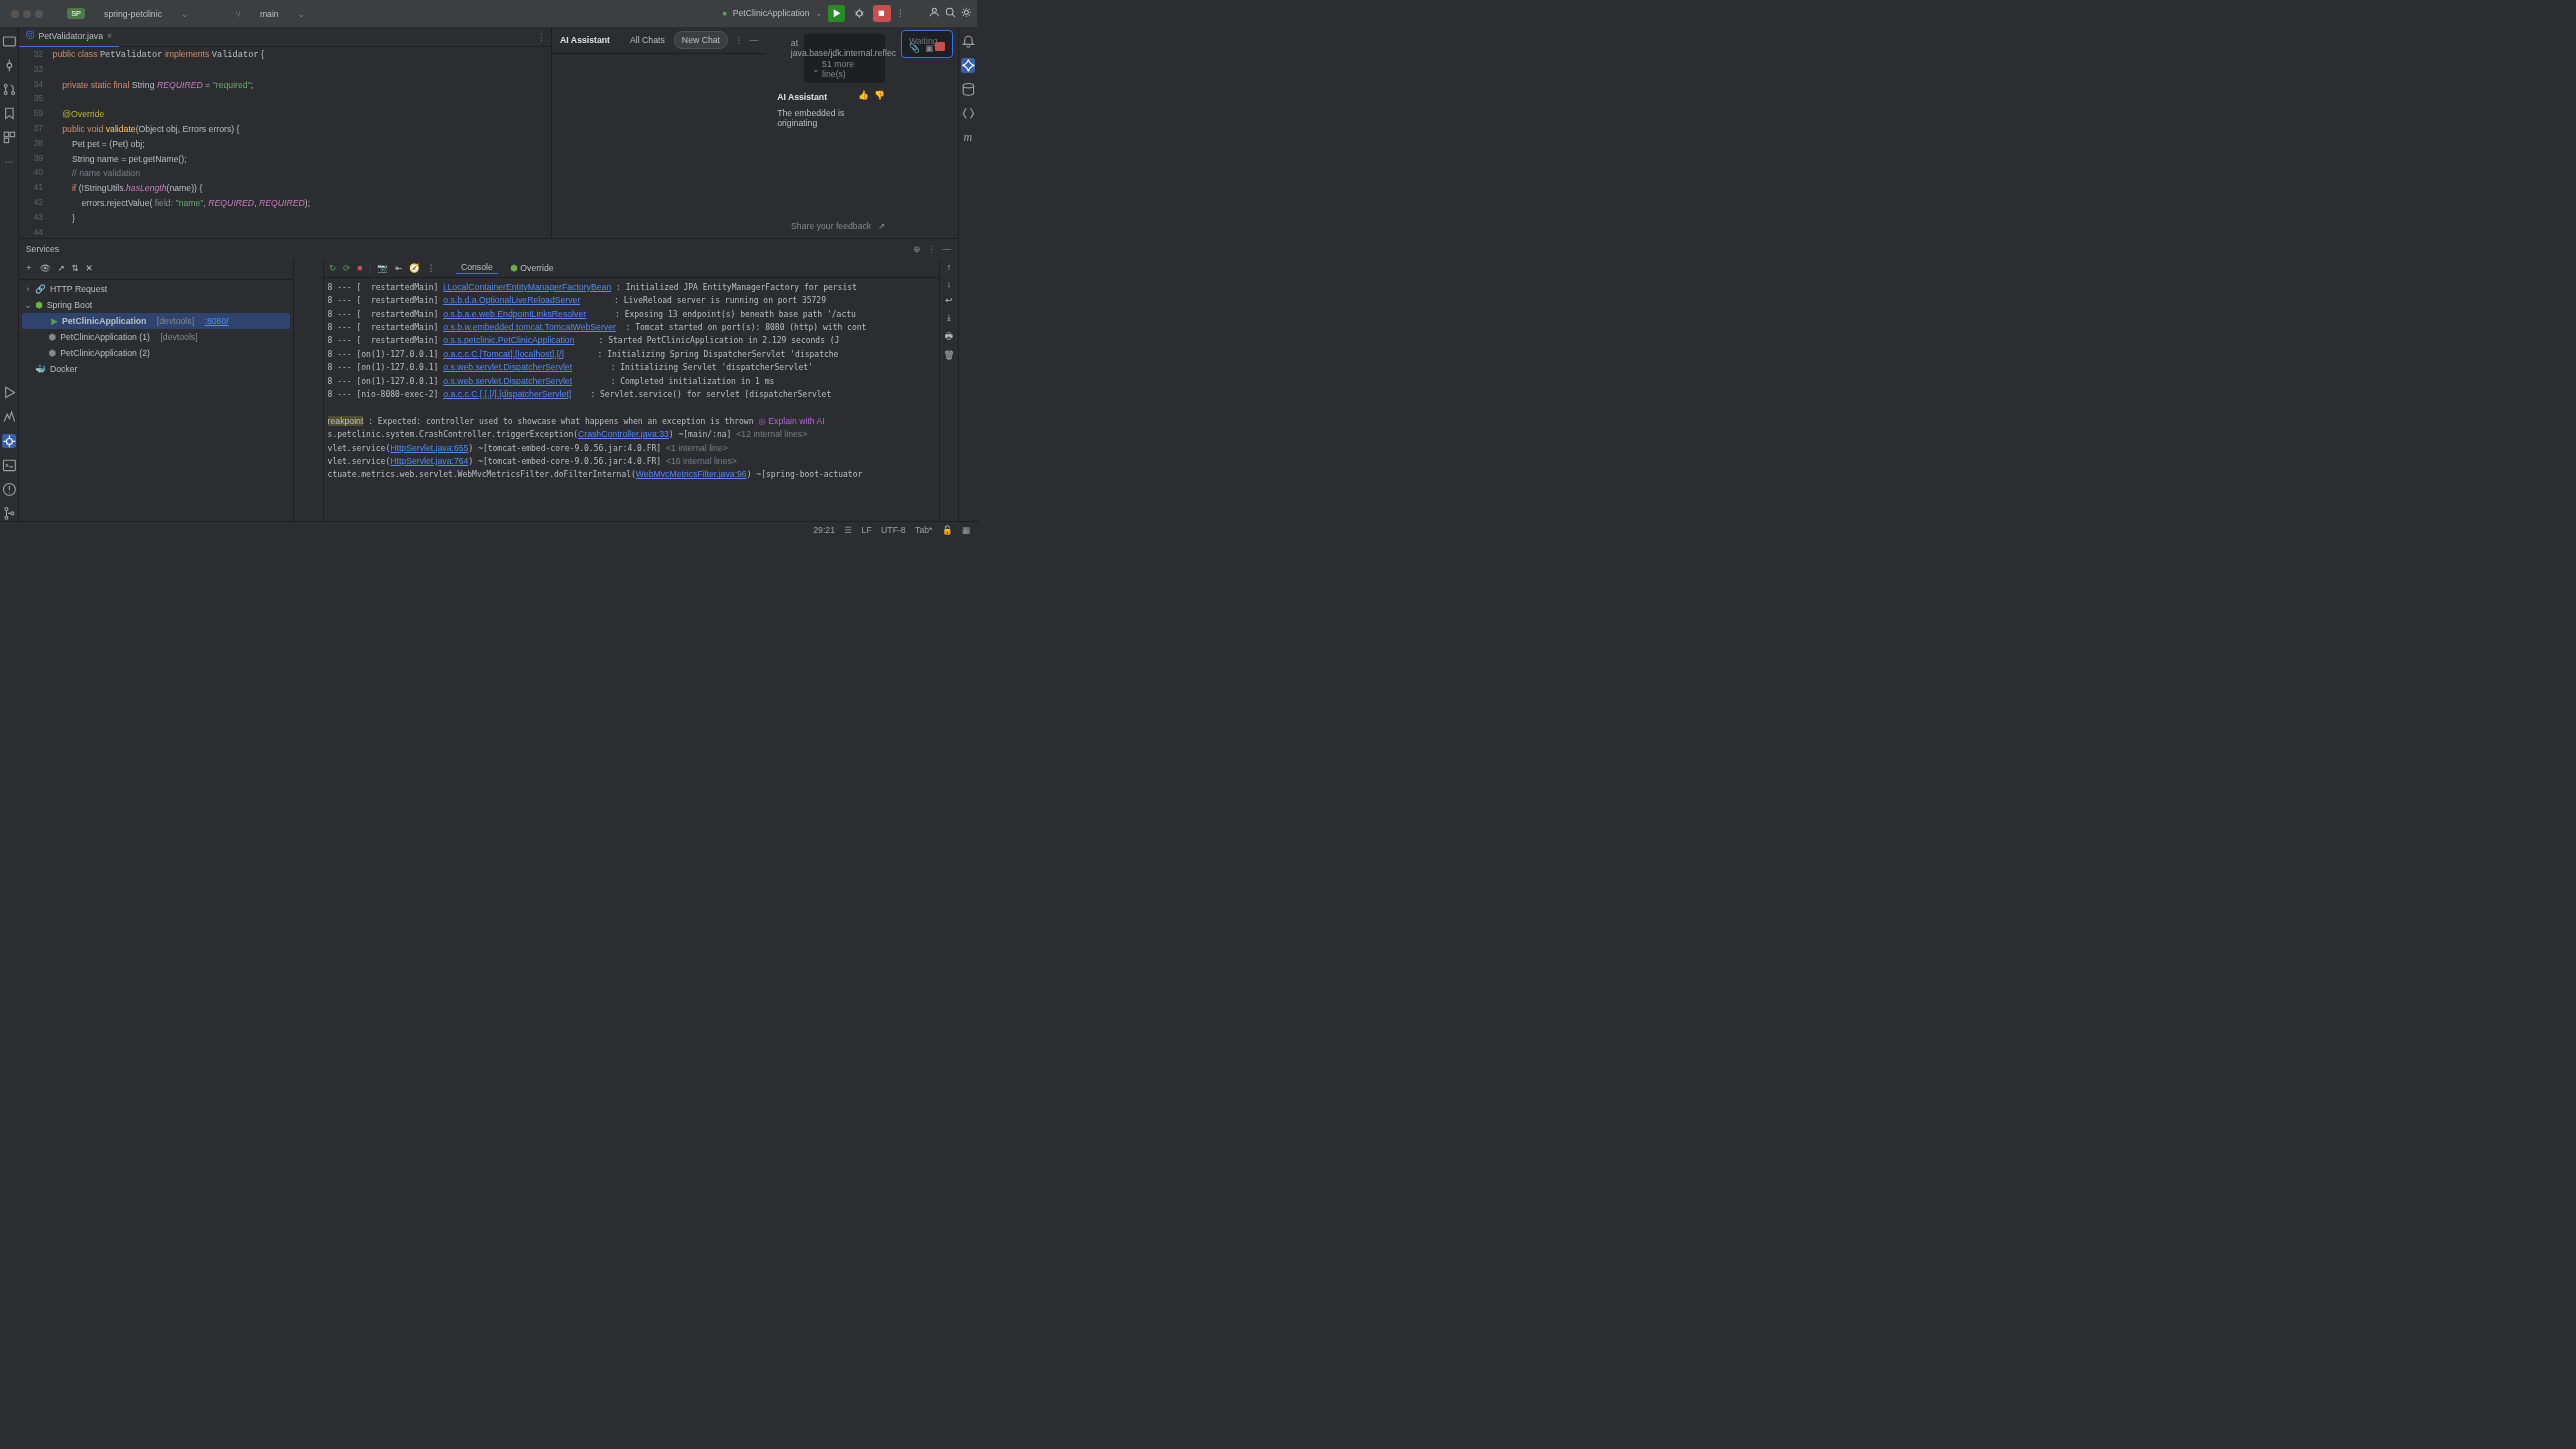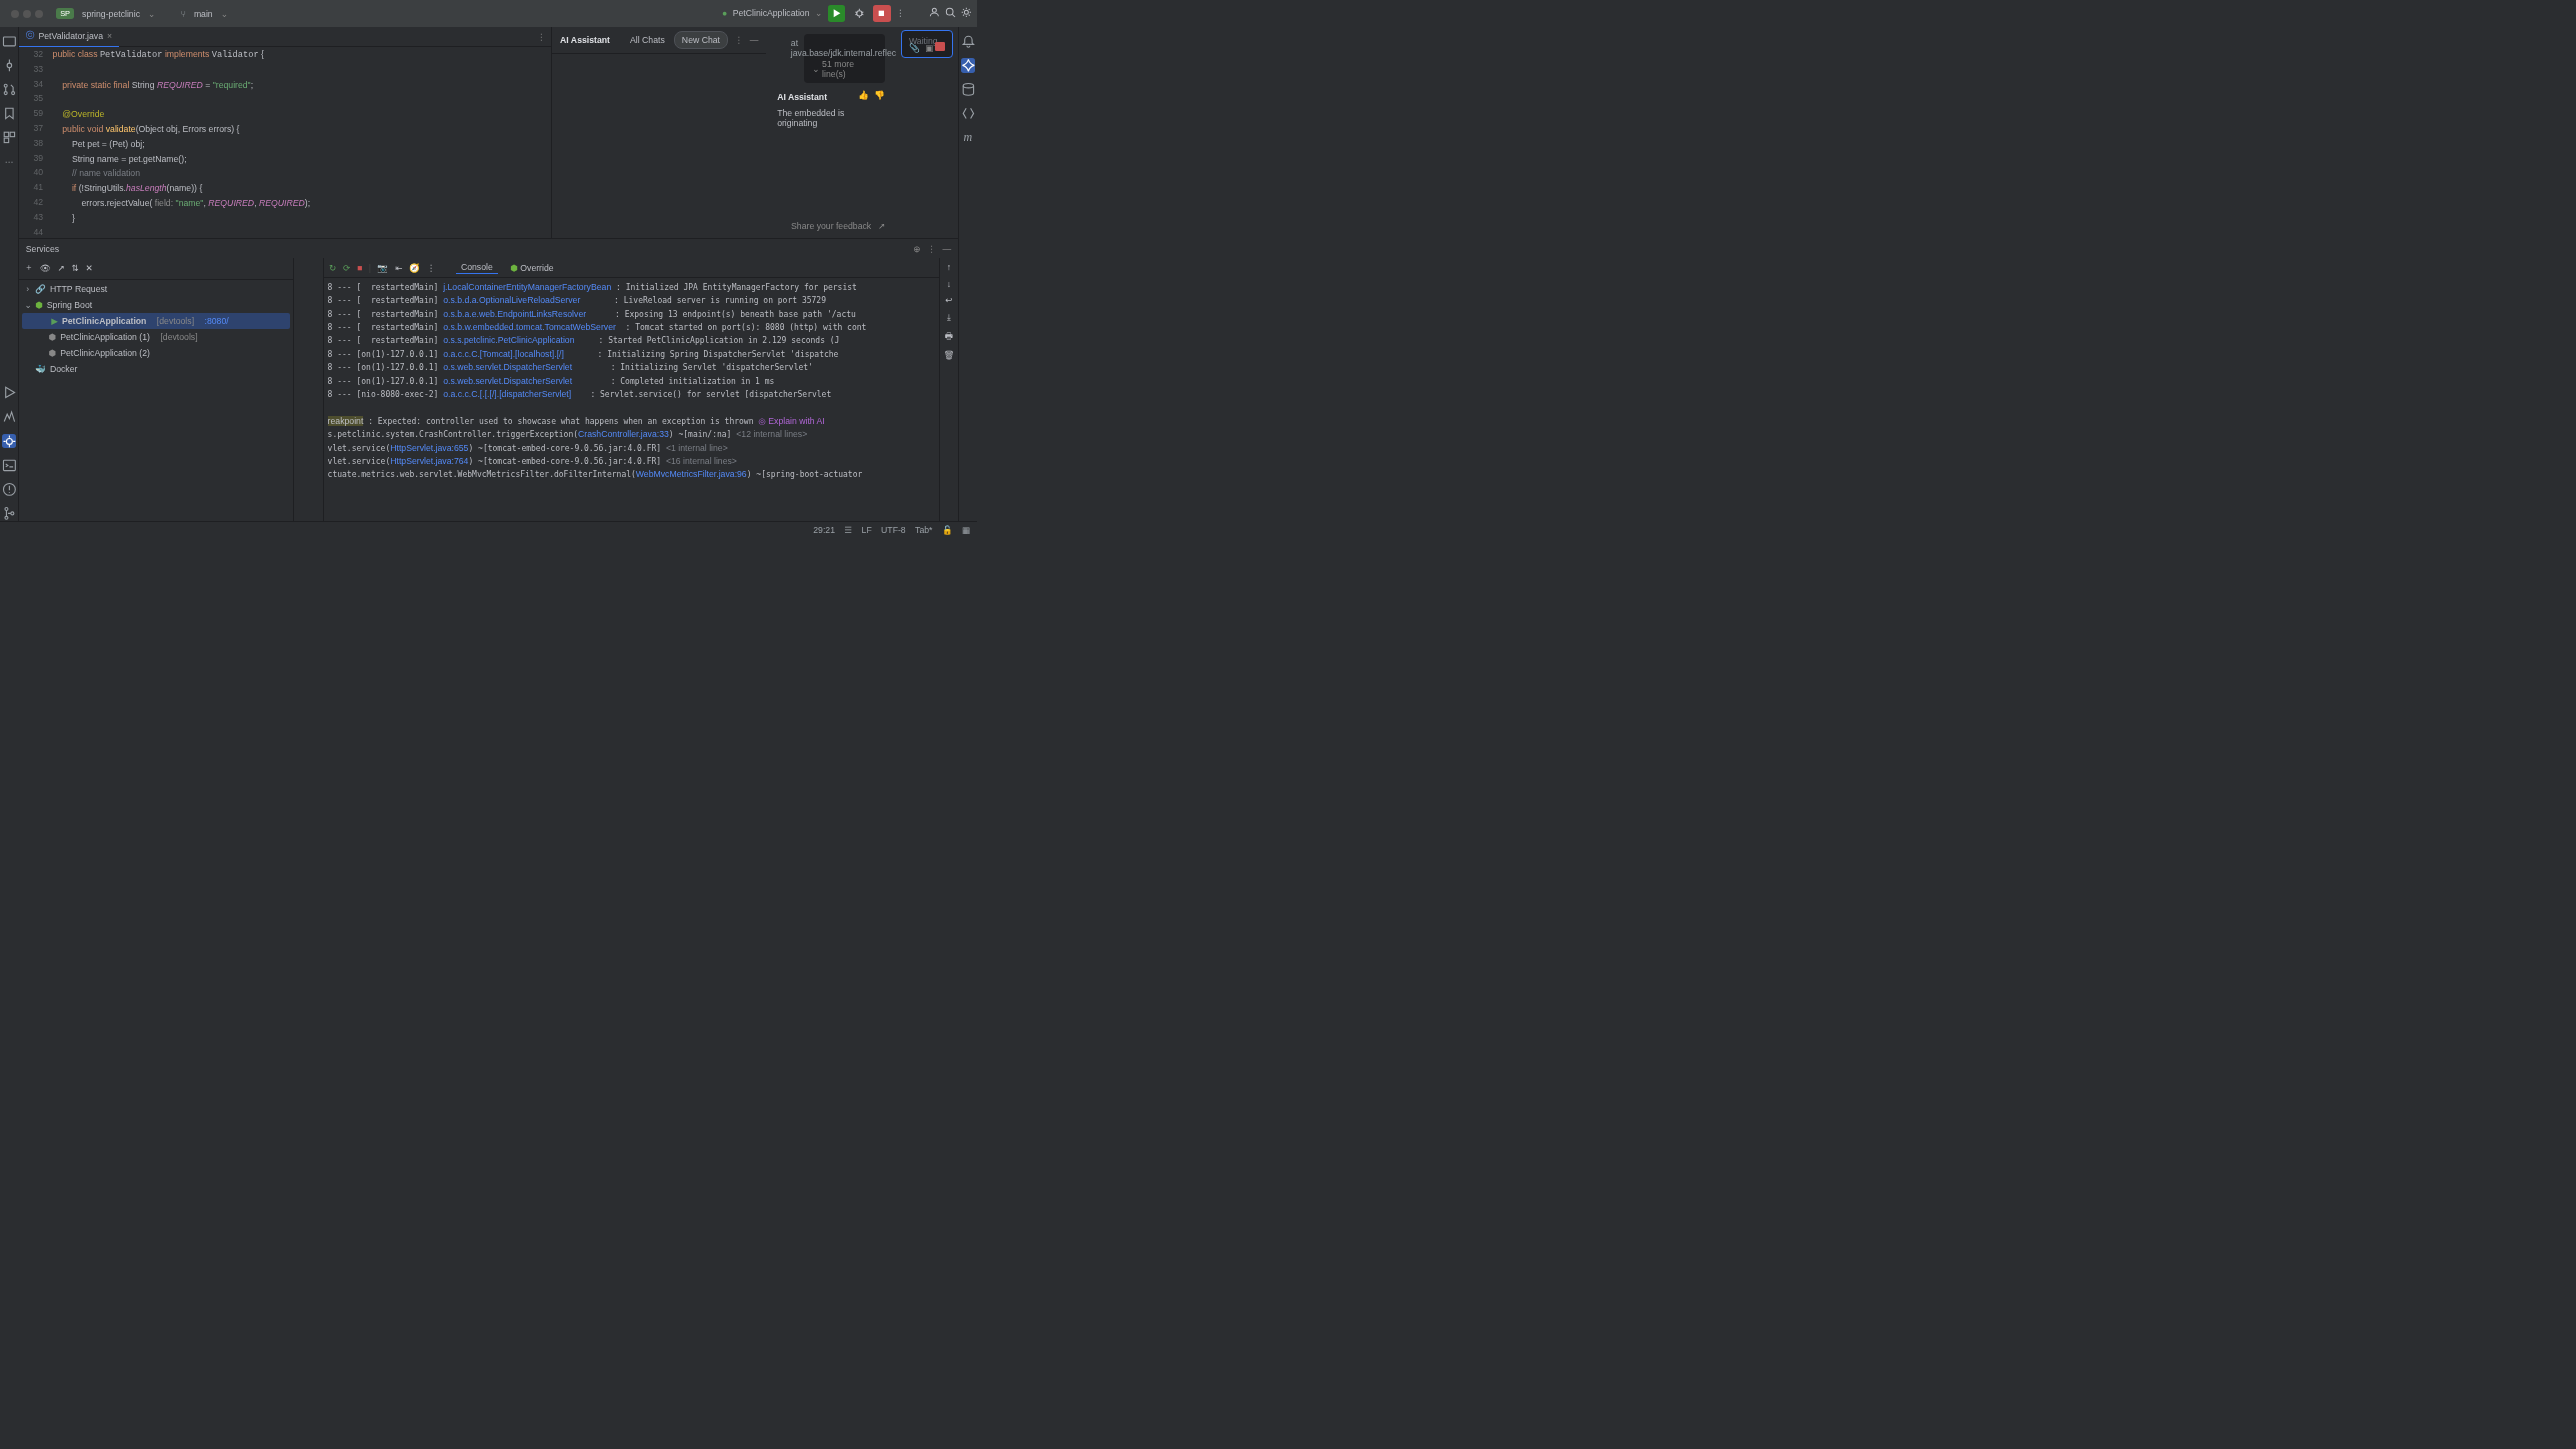--- a/index.html
+++ b/index.html
@@ -1,17 +1,17 @@
 <!DOCTYPE html>
 <html><head>
 <meta charset="utf-8">
 <style>
 * { margin:0; padding:0; box-sizing:border-box; font-family:-apple-system,BlinkMacSystemFont,"Segoe UI",sans-serif; font-size:8.7px; }
 body { background:#2b2d30; color:#bcbec4; overflow:hidden; width:977px; height:547px; }
-.titlebar { height:27px; background:#3c3f41; display:flex; align-items:center; padding:0 5.4px; gap:8px; }
+.titlebar { height:27px; background:#3c3f41; display:flex; align-items:center; padding:0 5.4px; gap:19px; }
 .dots { display:flex; gap:4px; padding:0 5.4px; }
 .dot { width:8px; height:8px; border-radius:50%; background:#555; }
 .proj-badge { background:#4a7a4a; color:#fff; padding:1.3px 4px; border-radius:2.7px; font-size:7.4px; }
 .title-text { color:#bcbec4; }
 .spacer { flex:1; }
 .tb-right { display:flex; align-items:center; gap:5.4px; }
 .run-btn { background:#2a8a2a; width:17.4px; height:17.4px; border-radius:2.7px; display:flex; align-items:center; justify-content:center; }
 .dbg-btn { width:17.4px; height:17.4px; display:flex; align-items:center; justify-content:center; border-radius:2.7px; }
 .stop-btn { background:#c94f4f; width:17.4px; height:17.4px; border-radius:2.7px; display:flex; align-items:center; justify-content:center; }
 .tb-icon { width:10.7px; height:10.7px; color:#bcbec4; }
@@ -51,21 +51,21 @@
 .svc-title { font-weight:500; }
 .svc-body { flex:1; display:flex; min-height:0; }
 .svc-tree { width:275px; border-right:0.7px solid #1e1f22; display:flex; flex-direction:column; }
 .svc-toolbar { height:21.5px; border-bottom:0.7px solid #1e1f22; display:flex; align-items:center; gap:6.7px; padding:0 5.4px; }
 .tree-items { flex:1; padding:1.3px 0; }
 .tree-row { display:flex; align-items:center; gap:4px; padding:1.3px 5.4px; height:16px; }
 .tree-row.sel { background:#2e436e; border-radius:2px; margin:0 2.7px; }
 .tree-indent1 { padding-left:16px; } .tree-indent2 { padding-left:29.5px; }
 .chev { width:6.7px; display:inline-block; color:#9aa0a6; text-align:center; }
 .badge-dim { color:#888; }
-.link { color:#548af7; }
+.link { color:#548af7; text-decoration:underline; }
 .svc-right { flex:1; display:flex; min-height:0; }
 .run-bar { width:29.5px; border-right:0.7px solid #1e1f22; }
 .console-col { flex:1; display:flex; flex-direction:column; min-height:0; }
 .console-tb { height:20px; border-bottom:0.7px solid #1e1f22; display:flex; align-items:center; gap:6.7px; padding:0 5.4px; }
 .ctab { padding:1.3px 5.4px; } .ctab.sel { border-bottom:1.3px solid #3574f0; }
 .console-out { flex:1; overflow:auto; font-family:Menlo,monospace; font-size:8px; line-height:13.4px; padding:2.7px 4px; white-space:pre; color:#bcbec4; }
 .console-out .link { color:#548af7; } .console-out .dimu { color:#7a7e85; } .console-out .bp { background:#4e4e2e; } .console-out .ai { color:#b066d6; }
 .sidetools { width:19px; border-left:0.7px solid #1e1f22; display:flex; flex-direction:column; align-items:center; gap:6.7px; padding-top:4px; }
 .statusbar { height:17.4px; background:#2b2d30; border-top:0.7px solid #1e1f22; display:flex; align-items:center; justify-content:flex-end; gap:9.4px; padding:0 6.7px; color:#9aa0a6; font-size:8px; }
 svg { stroke:currentColor; fill:none; stroke-width:1.5; }

